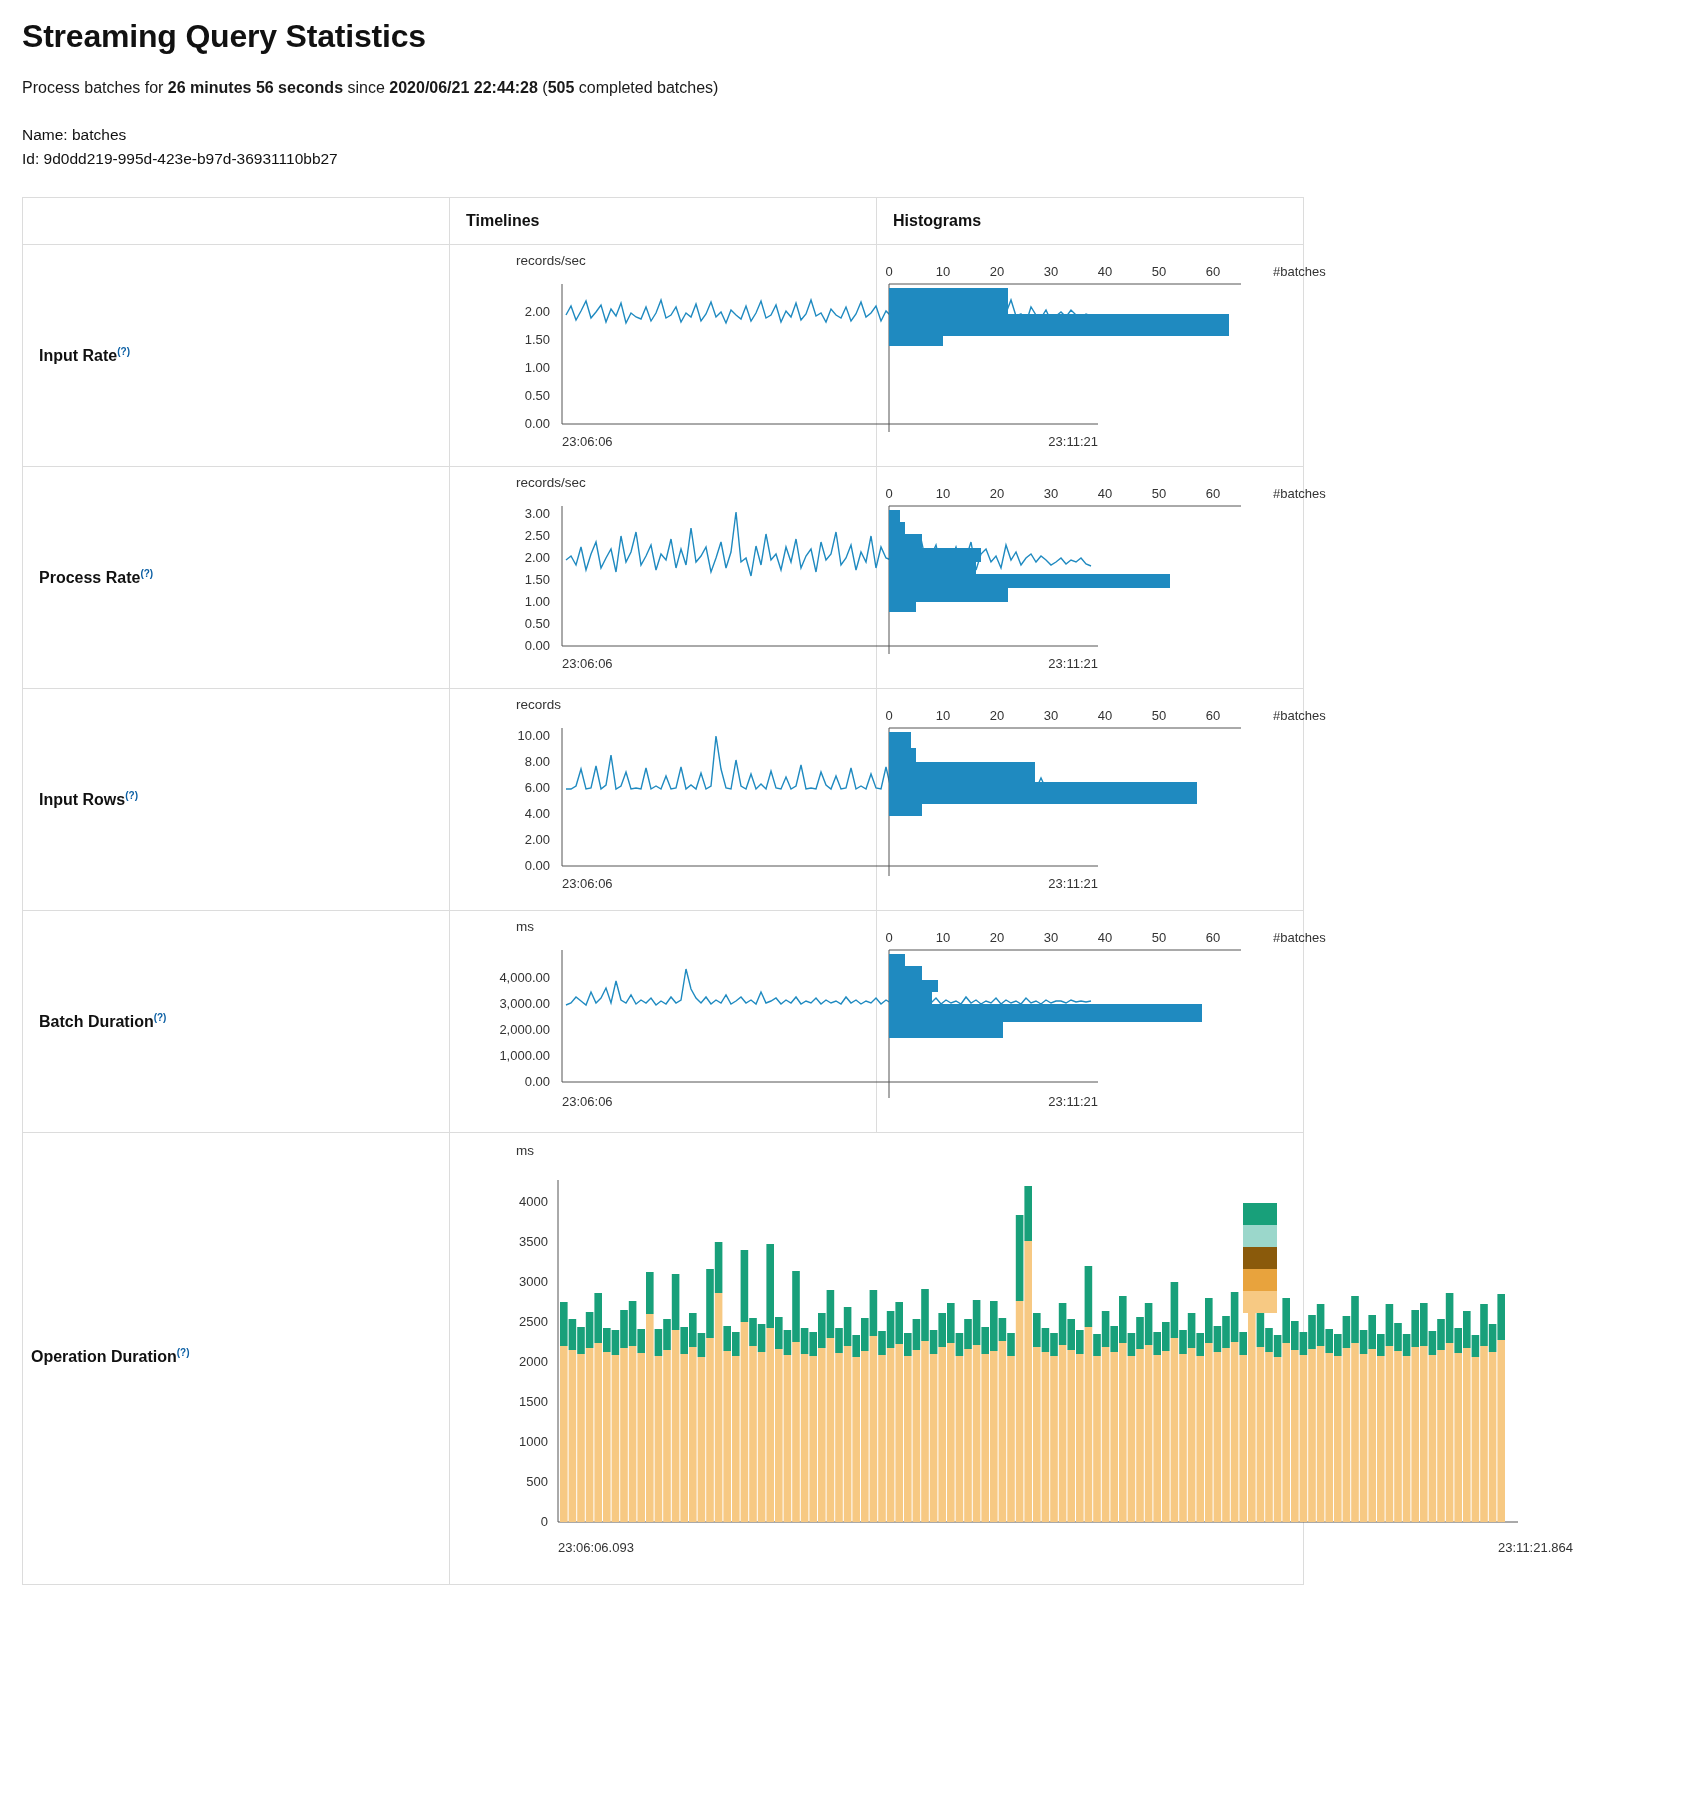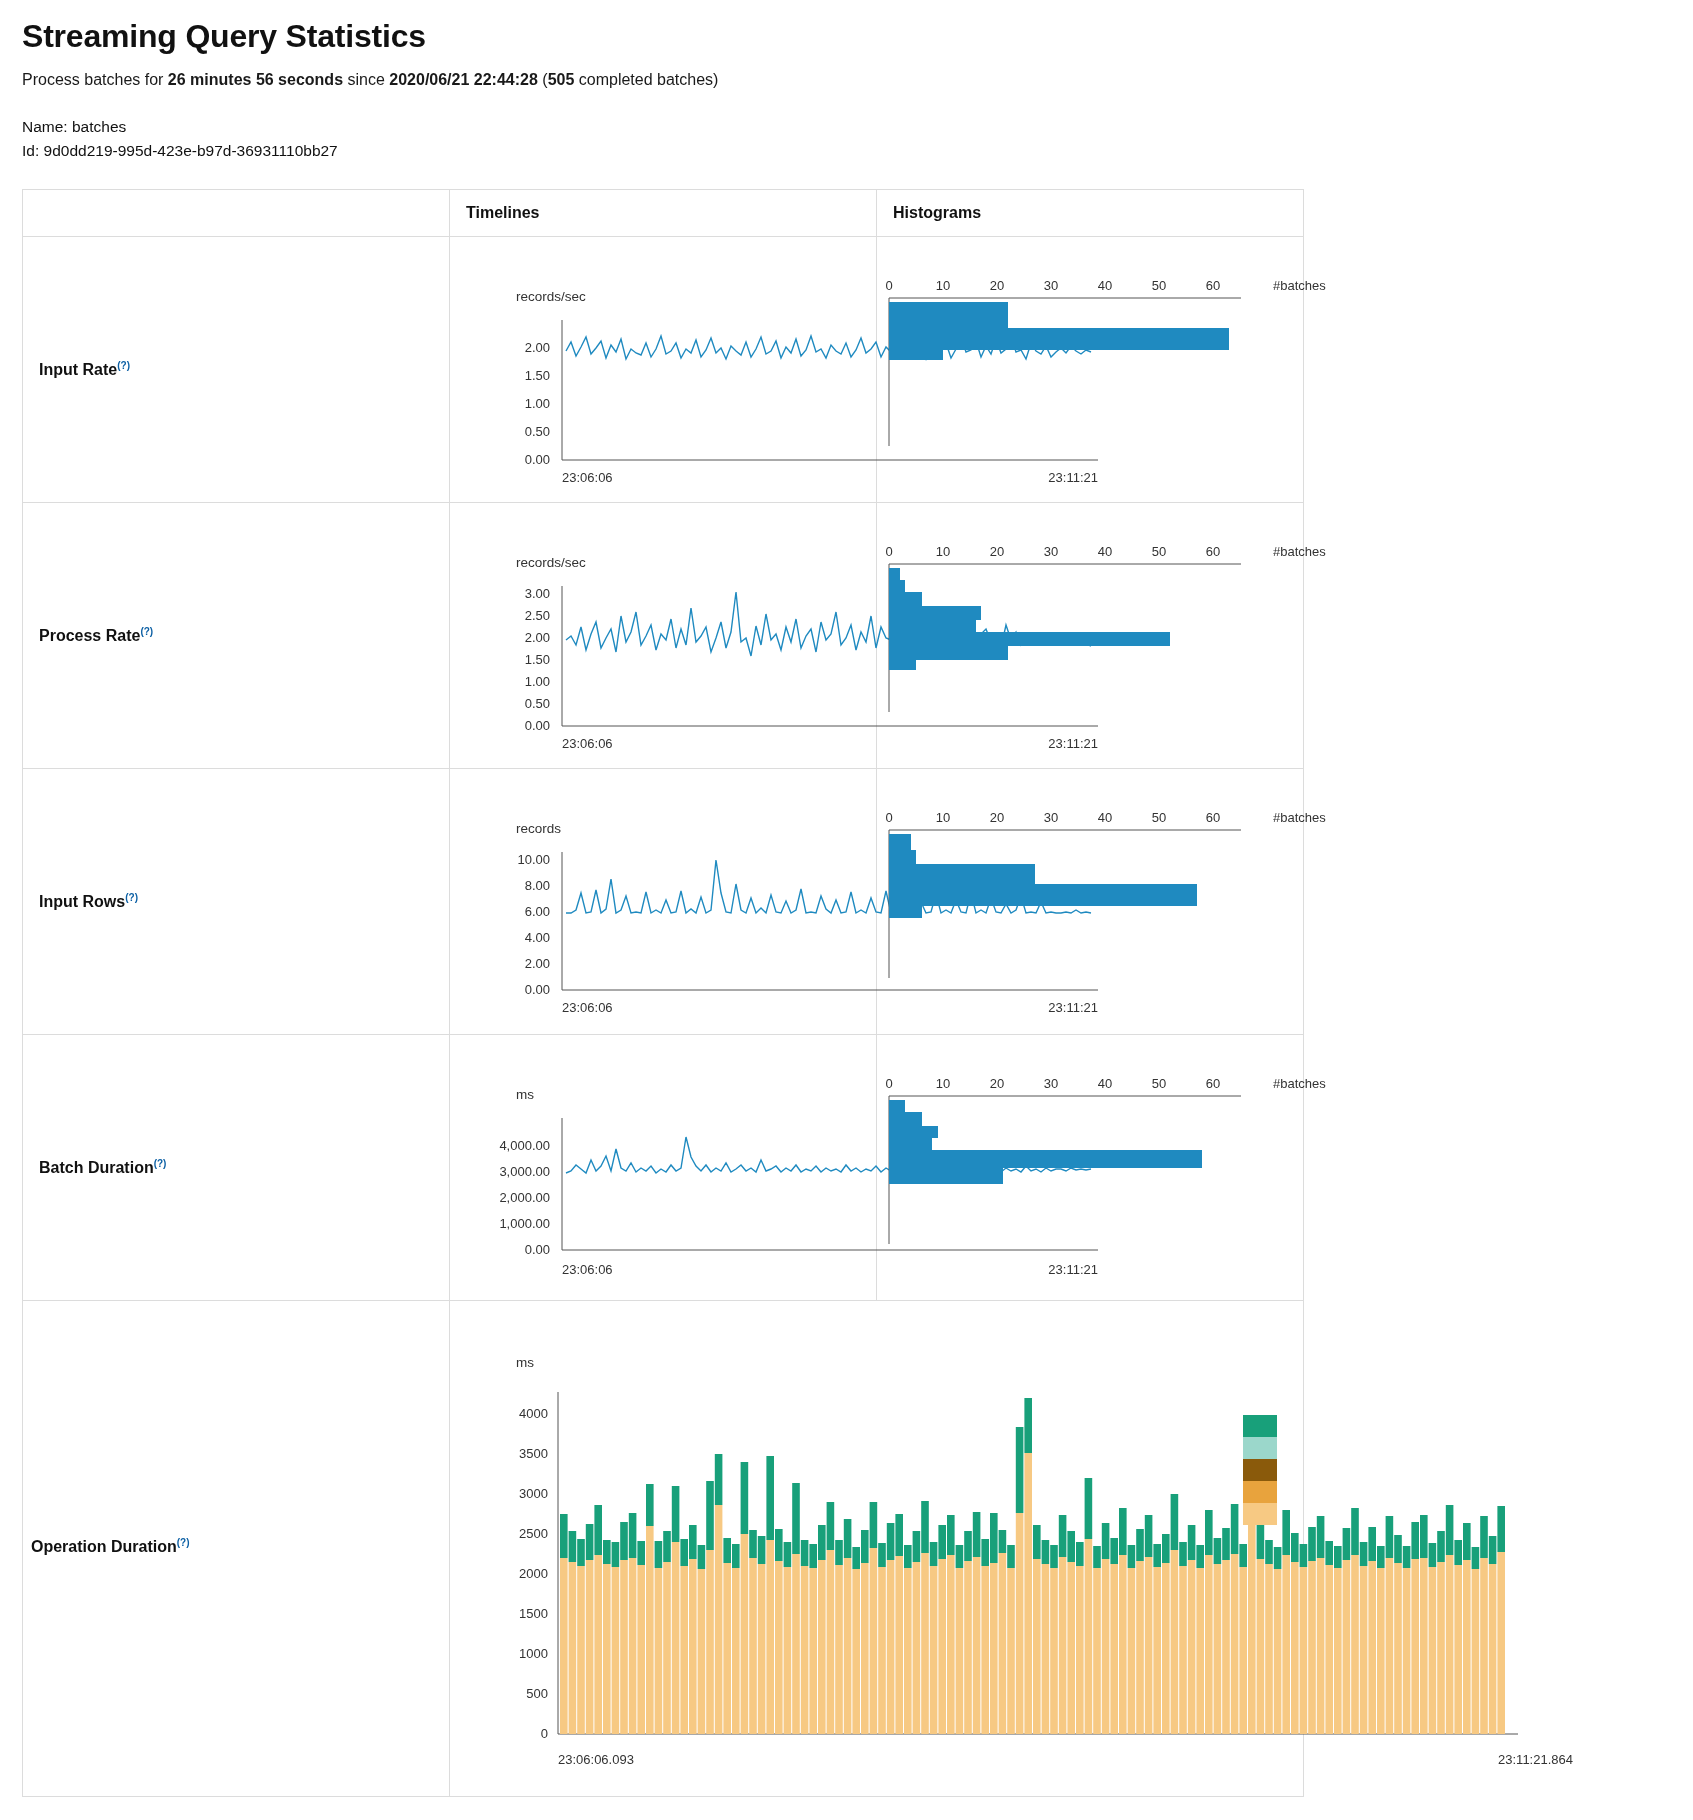--- a/index.html
+++ b/index.html
@@ -1,30 +1,30 @@
 <!DOCTYPE html>
 <html><head>
 <meta charset="utf-8">
 <style>
   html,body{margin:0;padding:0;background:#ffffff;}
   body{font-family:"Liberation Sans",sans-serif;color:#111111;width:1693px;}
   .page{padding:18px 22px 40px 22px;}
-  h1.title{font-size:32px;font-weight:bold;margin:0 0 16px 0;letter-spacing:-0.2px;}
+  h1.title{font-size:32px;font-weight:bold;margin:0 0 24px 0;letter-spacing:-0.2px;}
   .subline{font-size:16px;margin:0 0 26px 0;color:#1a1a1a;}
   .subline b{font-weight:bold;}
   .meta{font-size:15.5px;line-height:1.55;margin-bottom:26px;}
   .meta b{font-weight:normal;}
   table.stats{border-collapse:collapse;width:1282px;table-layout:fixed;}
   table.stats td, table.stats th{border:1px solid #dcdcdc;vertical-align:middle;}
   th.hdr{font-size:16px;font-weight:bold;text-align:left;padding:14px 16px;}
   td.rowlabel{width:272px;padding:14px 16px;font-size:16px;font-weight:bold;}
   sup.q{font-size:10px;font-weight:bold;color:#0b5fa4;vertical-align:super;}
   td.timeline{width:718px;padding:8px 4px 6px 8px;}
   td.histogram{padding:8px 8px 6px 4px;}
-  .unit{font-size:13.5px;color:#333;margin-left:58px;margin-bottom:2px;margin-top:44px;}
+  .unit{font-size:13.5px;color:#333;margin-left:58px;margin-bottom:2px;}
   .chartwrap{position:relative;}
   svg{display:block;}
   .axtxt{font-size:13px;fill:#333;font-family:"Liberation Sans",sans-serif;}
   .axtxt.r{text-anchor:end;}
   .axtxt.m{text-anchor:middle;}
   .bigrow td{padding:10px 8px 14px 8px;}
   .legendbox{position:absolute;right:18px;top:60px;}
   .legendbox i{display:block;width:34px;height:22px;}
 </style>
 </head>

